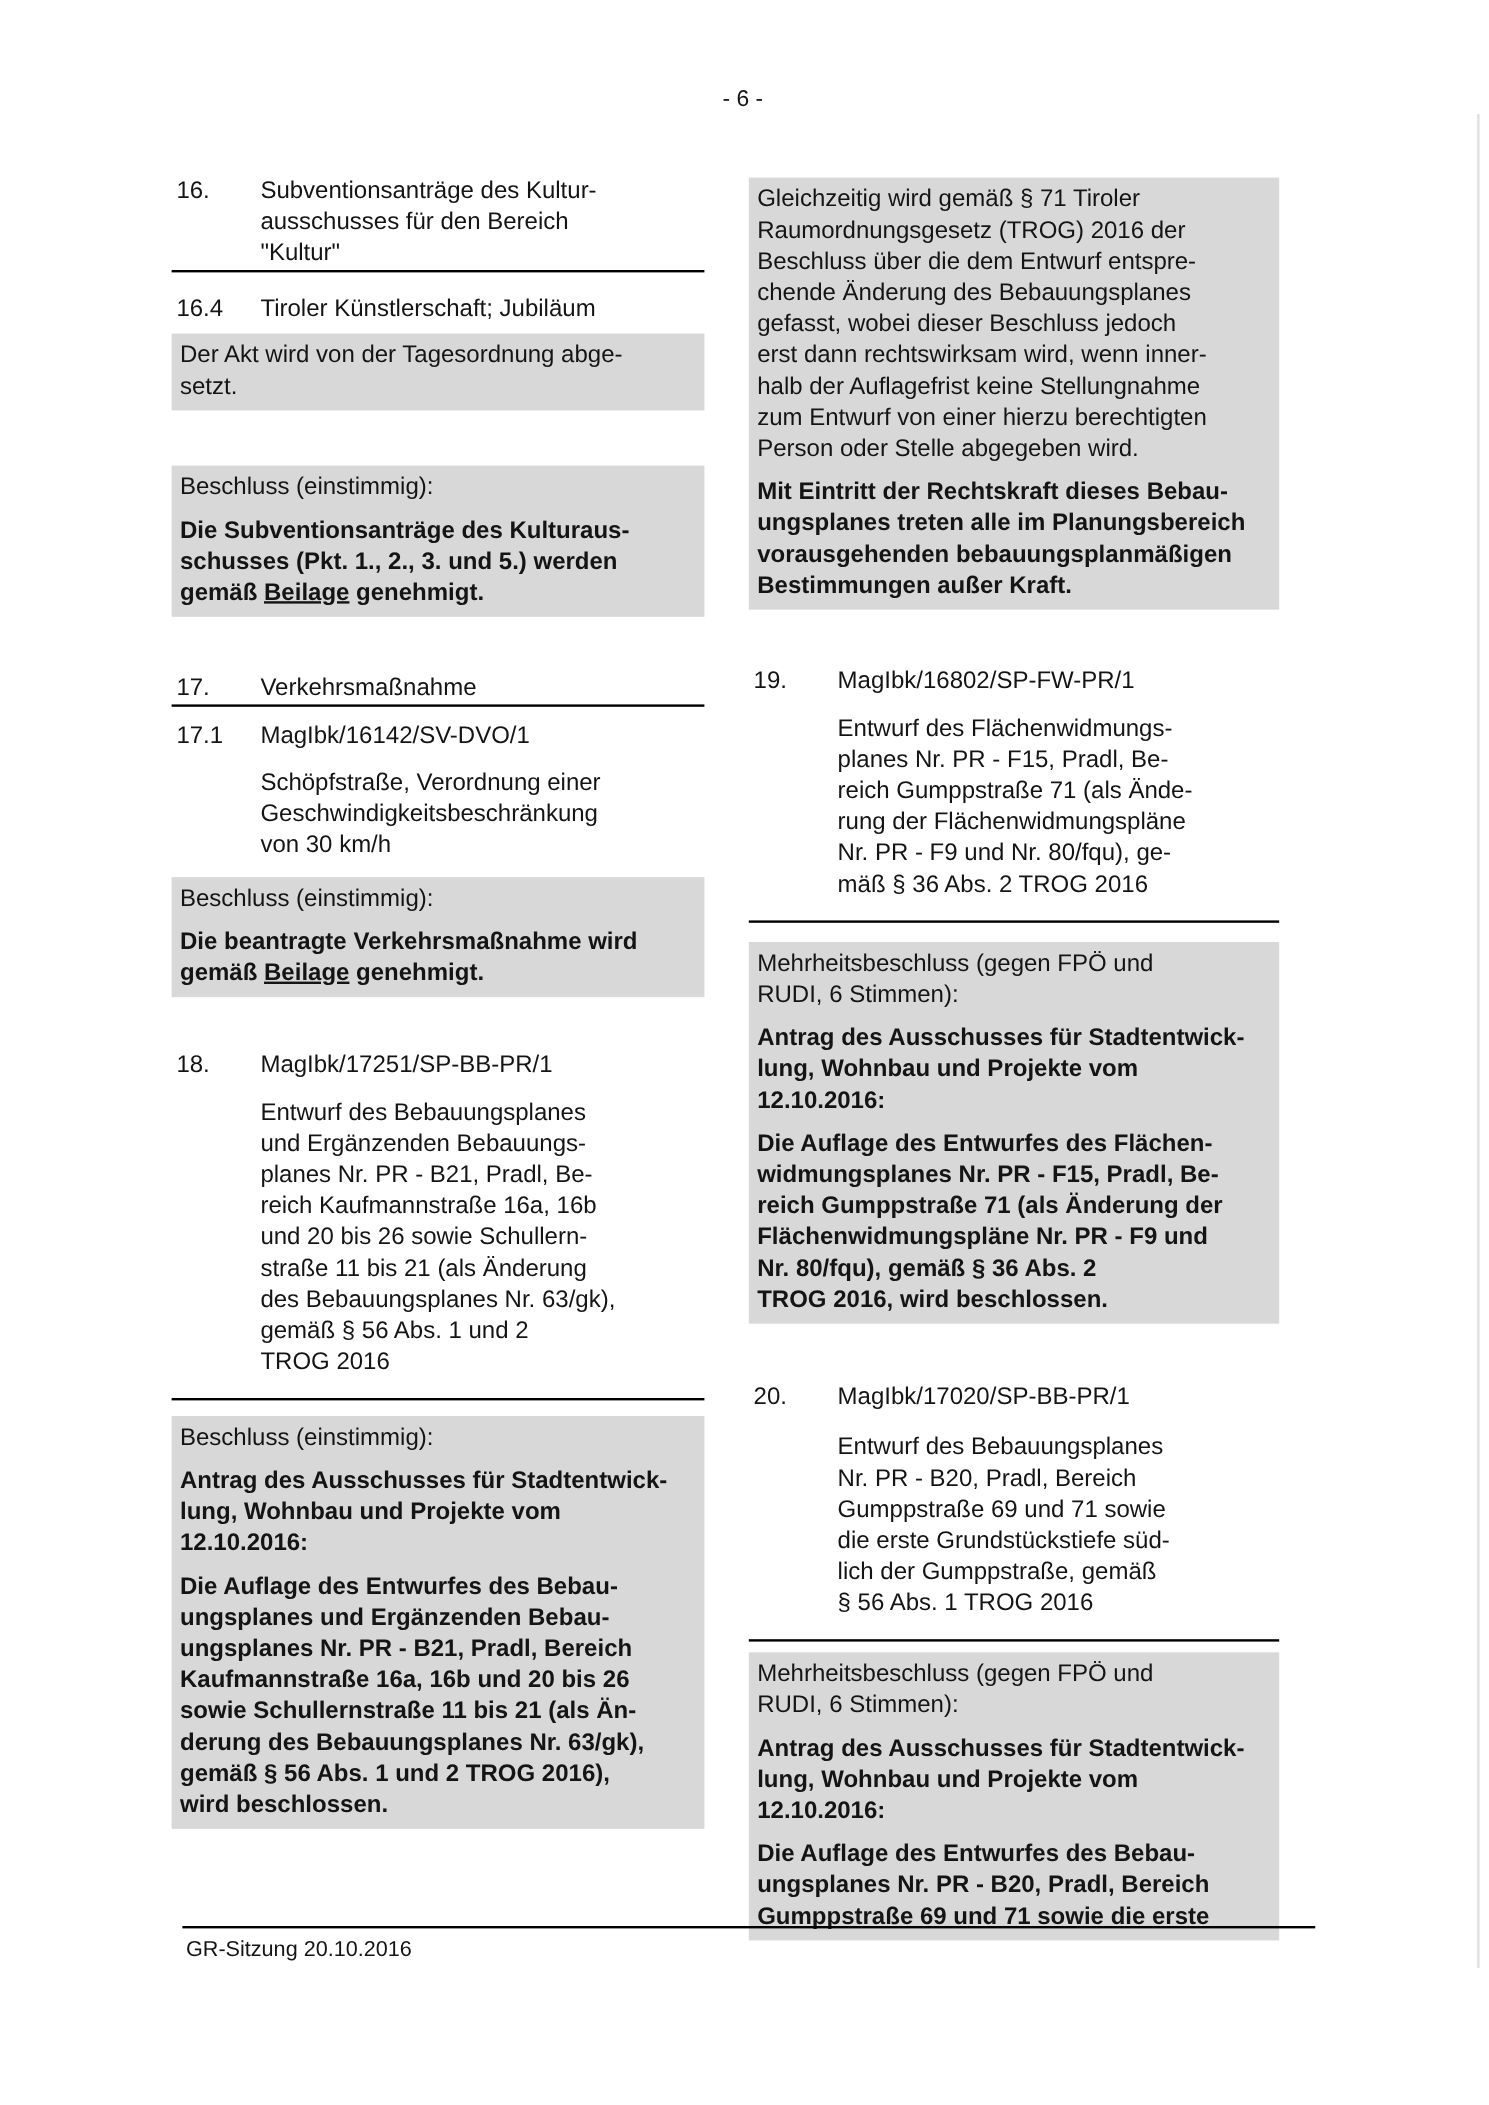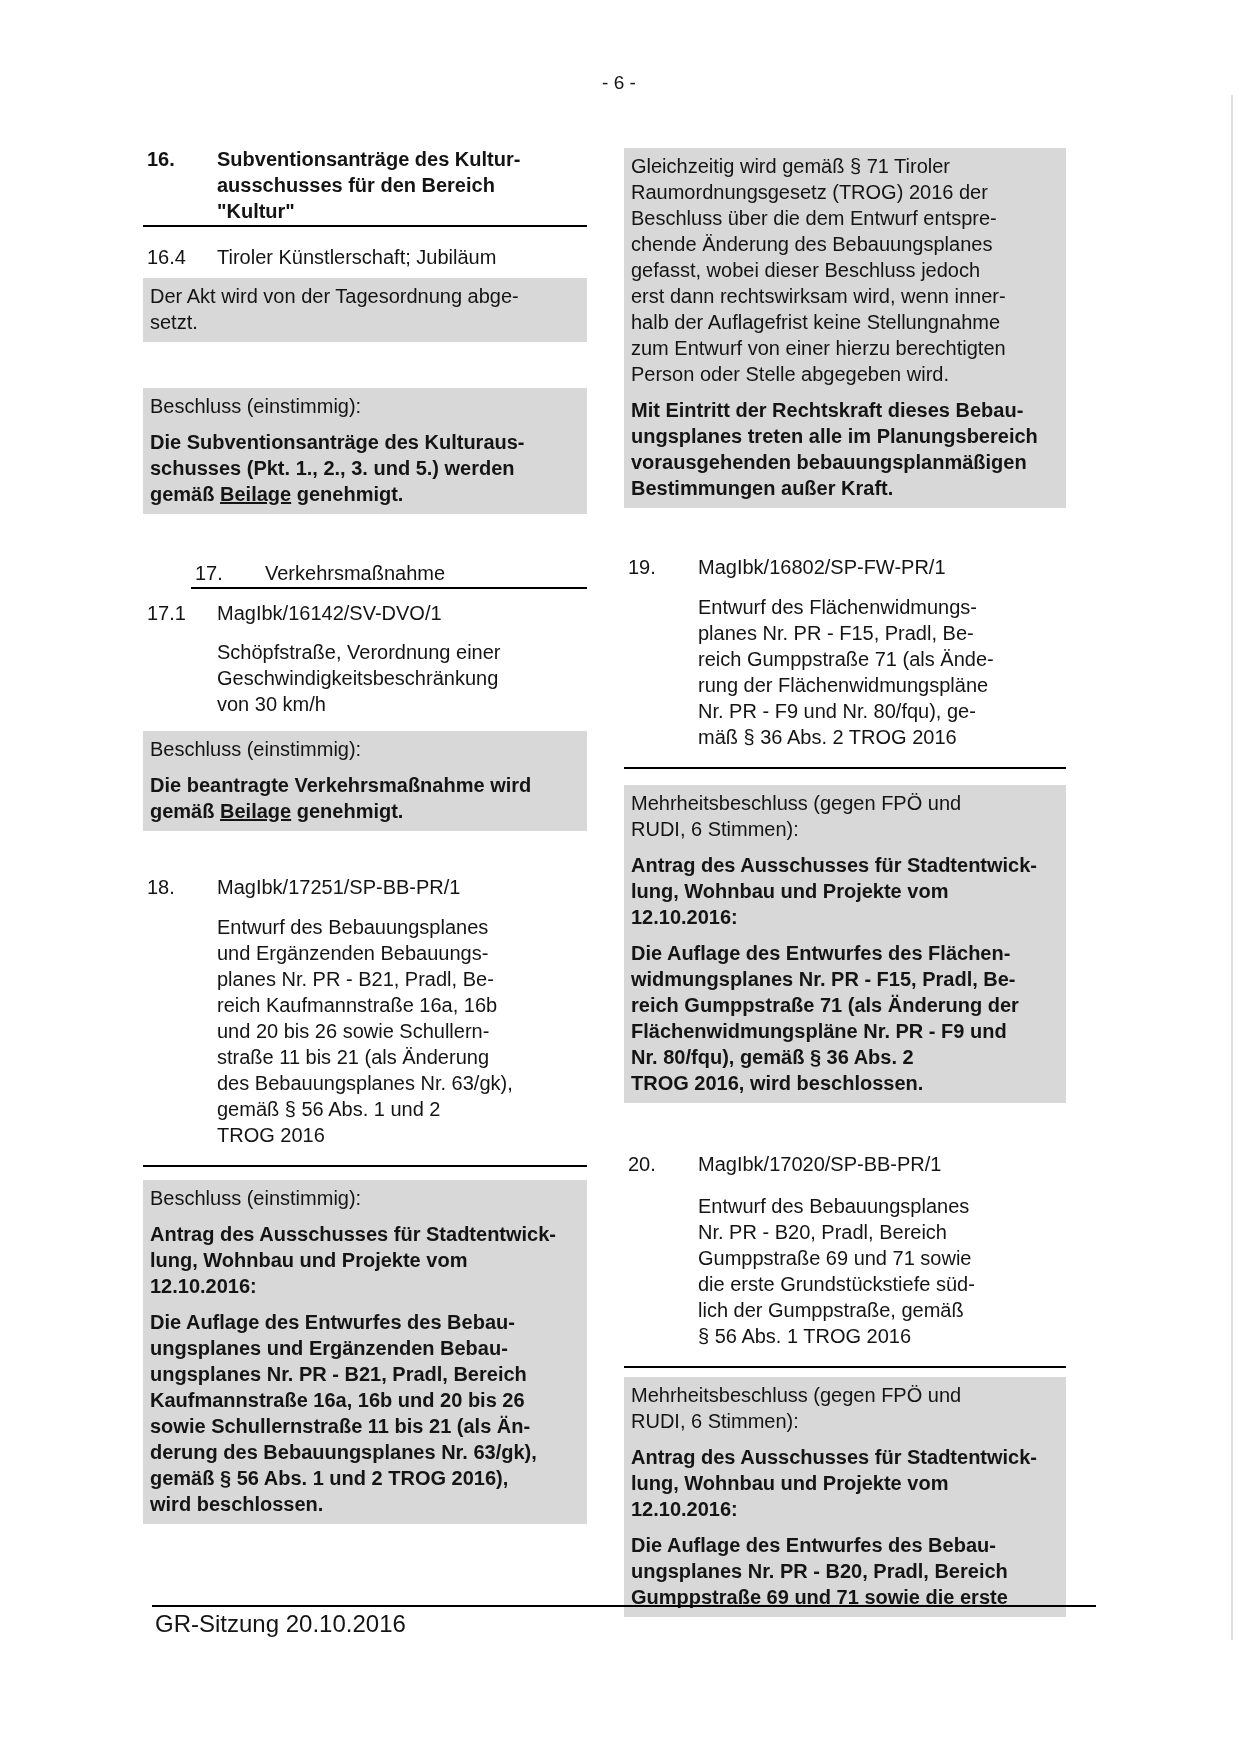--- a/index.html
+++ b/index.html
@@ -15,33 +15,33 @@
   .hrow{display:flex;}
   .num{flex:0 0 74px;padding-left:4px;box-sizing:border-box;}
   .htxt,.itxt{flex:1;}
   .rule-after{border-bottom:2px solid #000;padding-bottom:1px;}
   .desc{padding-left:74px;box-sizing:border-box;}
   .desc.rule-after{padding-bottom:17px;}
   .gray{background:#d8d8d8;padding:5px 10px 7px 7px;box-sizing:border-box;width:100%;}
   .para+.para{margin-top:10px;font-weight:bold;}
   .u{text-decoration:underline;}
   .footer-rule{position:absolute;left:152px;top:1605px;width:944px;height:0;border-top:2px solid #000;}
-  .footer-text{position:absolute;left:155px;top:1612px;font-size:24px;line-height:24px;}
+  .footer-text{position:absolute;left:155px;top:1612px;font-size:18px;line-height:24px;}
   .scan-edge{position:absolute;left:1231px;top:95px;width:2px;height:1545px;background:#c9c9c9;opacity:.6;}
 </style>
 </head>
 <body>
 
 <div class="page">
 
   <div class="pageno">- 6 -</div>
 
   <div class="col col-left">
 
-    <div class="hrow rule-after" style="margin-top:146px;font-weight:bold;">
+    <div class="hrow rule-after" style="margin-top:146px;">
       <div class="num">16.</div>
       <div class="htxt">
           <div>Subventionsanträge des Kultur-</div>
           <div>ausschusses für den Bereich</div>
           <div>"Kultur"</div>
         </div>
     </div>
 
     <div class="hrow" style="margin-top:17px;">
       <div class="num">16.4</div>
@@ -61,21 +61,21 @@
       <div class="para">Beschluss (einstimmig):</div>
       <div class="para">
         <div>
             <div>Die Subventionsanträge des Kulturaus-</div>
             <div>schusses (Pkt. 1., 2., 3. und 5.) werden</div>
           </div>
         <div class="tail"><span>gemäß </span><span class="u">Beilage</span><span> genehmigt.</span></div>
       </div>
     </div>
 
-    <div class="hrow rule-after" style="margin-top:46px;margin-left:48px;">
+    <div class="hrow rule-after" style="margin-top:46px;">
       <div class="num">17.</div>
       <div class="htxt">
           <div>Verkehrsmaßnahme</div>
         </div>
     </div>
 
     <div>
       <div class="hrow" style="margin-top:11px;">
         <div class="num">17.1</div>
         <div class="itxt">MagIbk/16142/SV-DVO/1</div>

